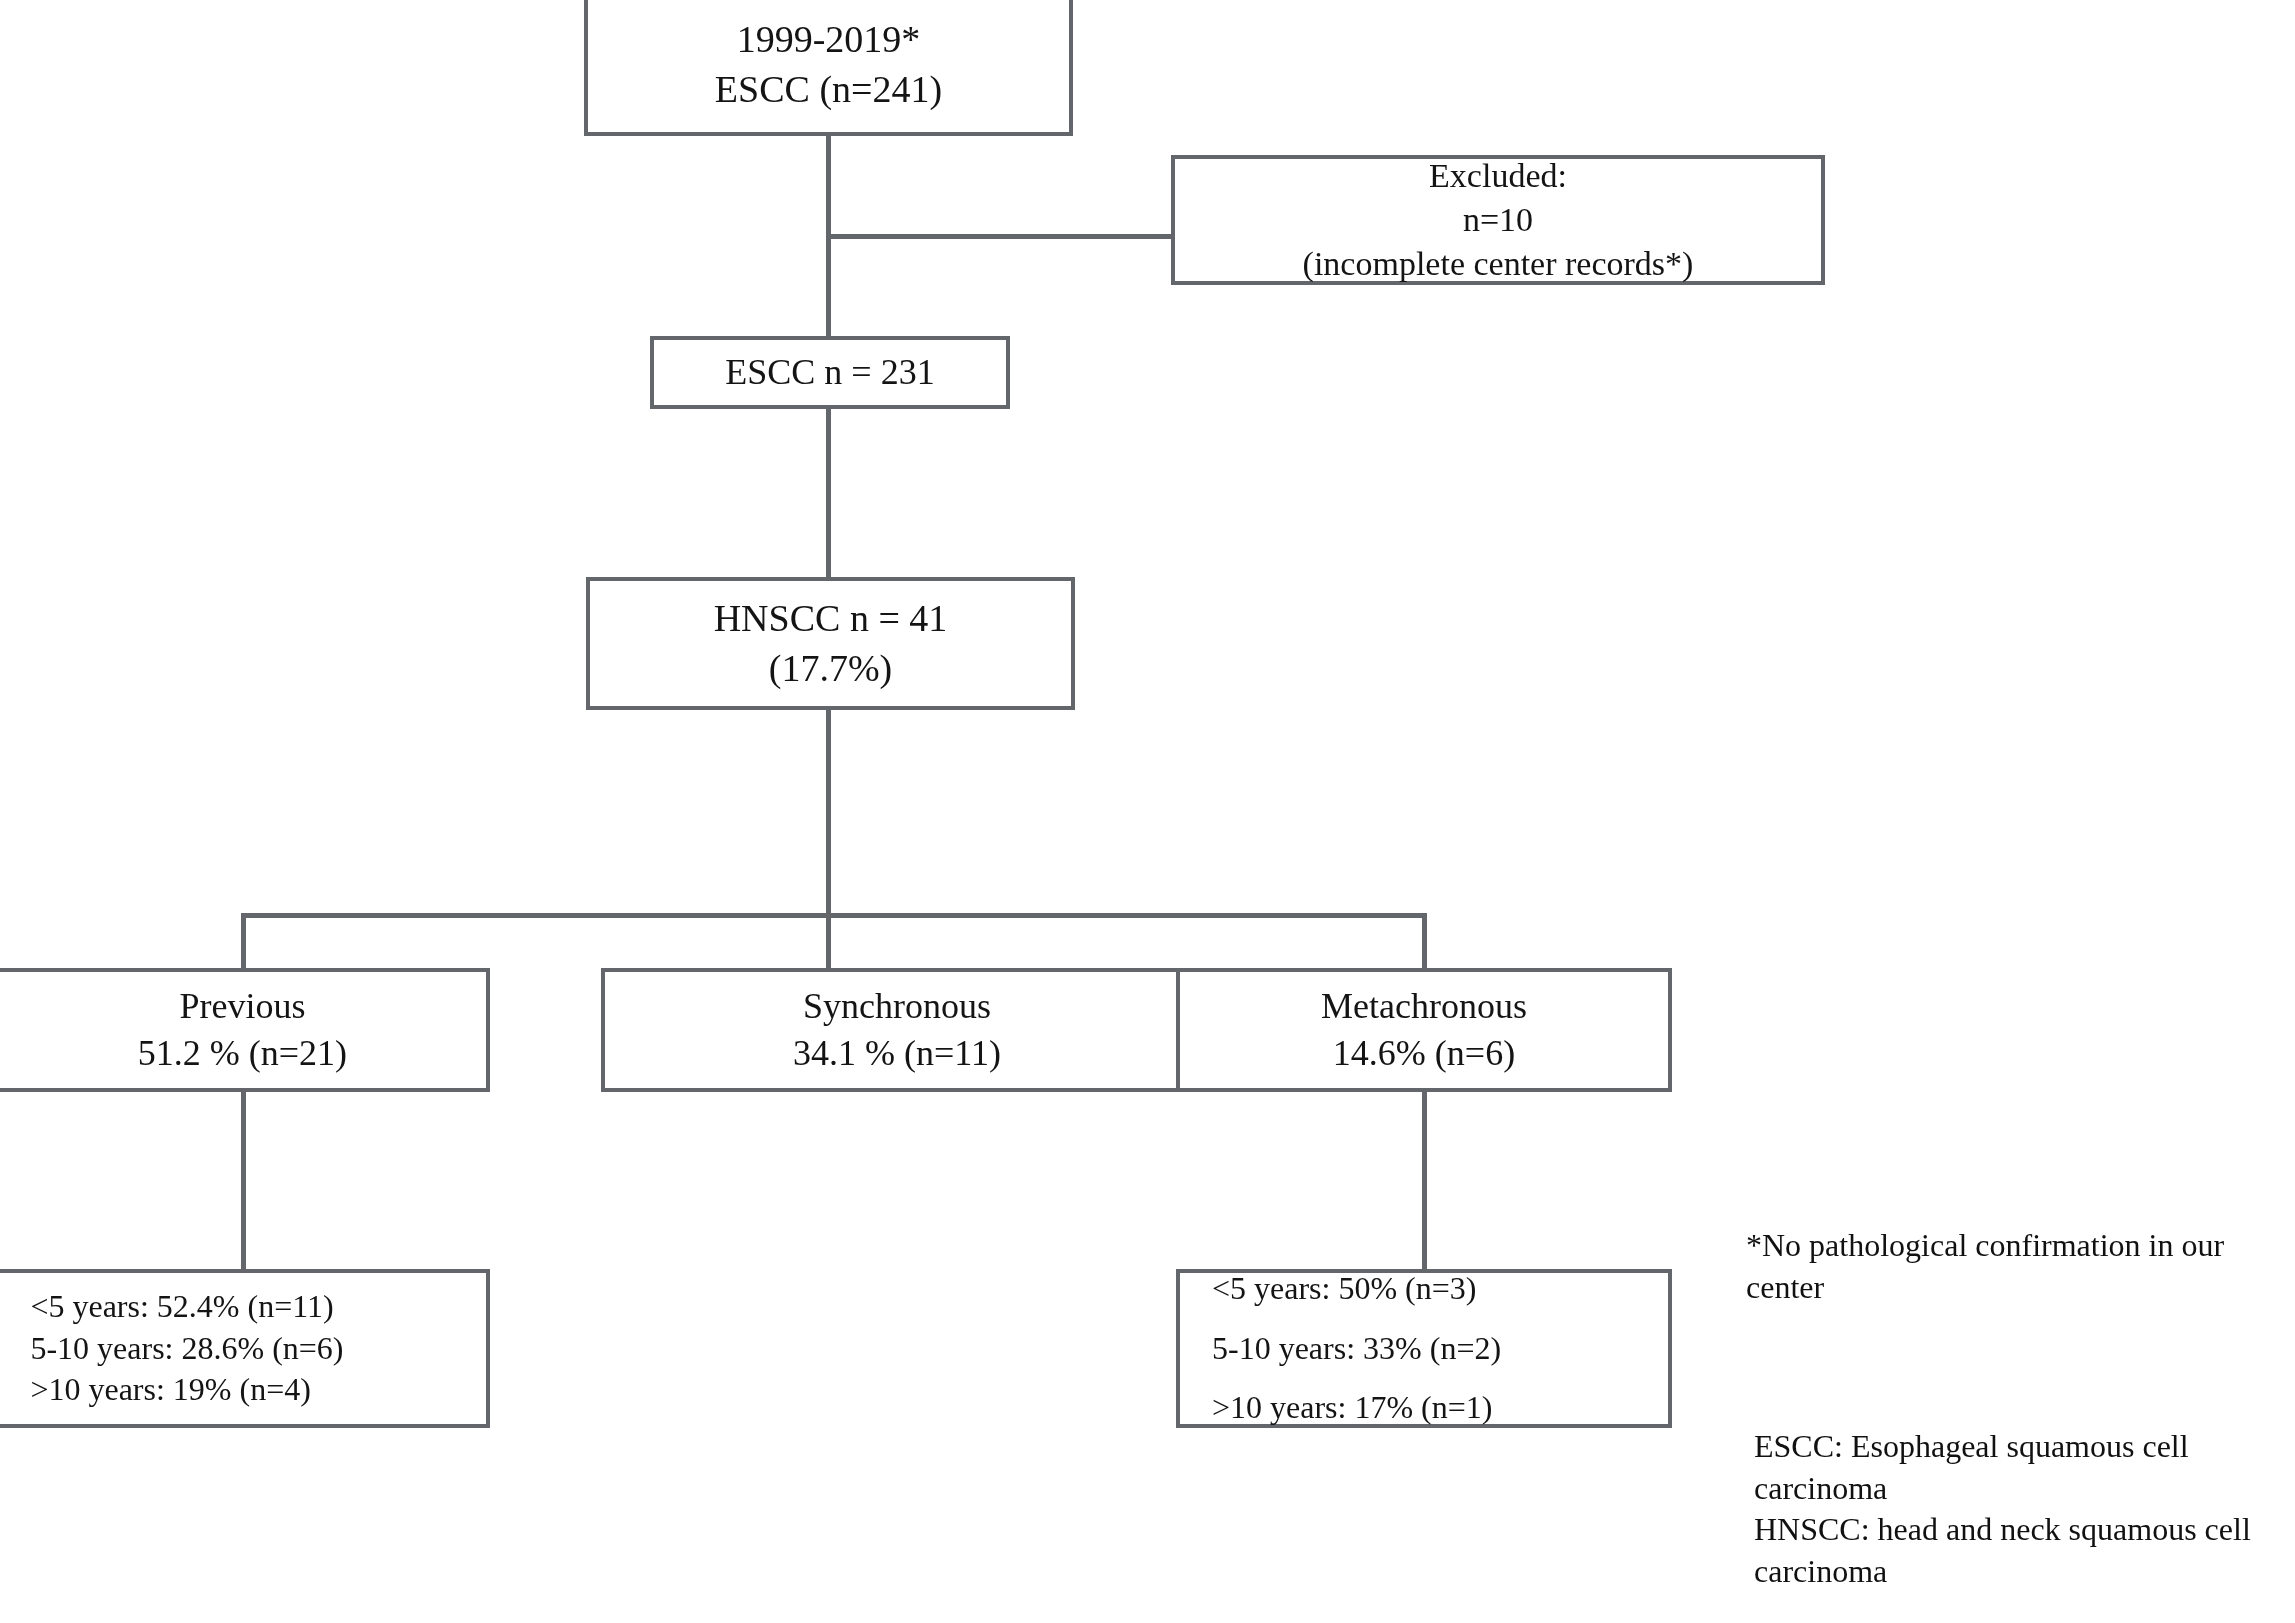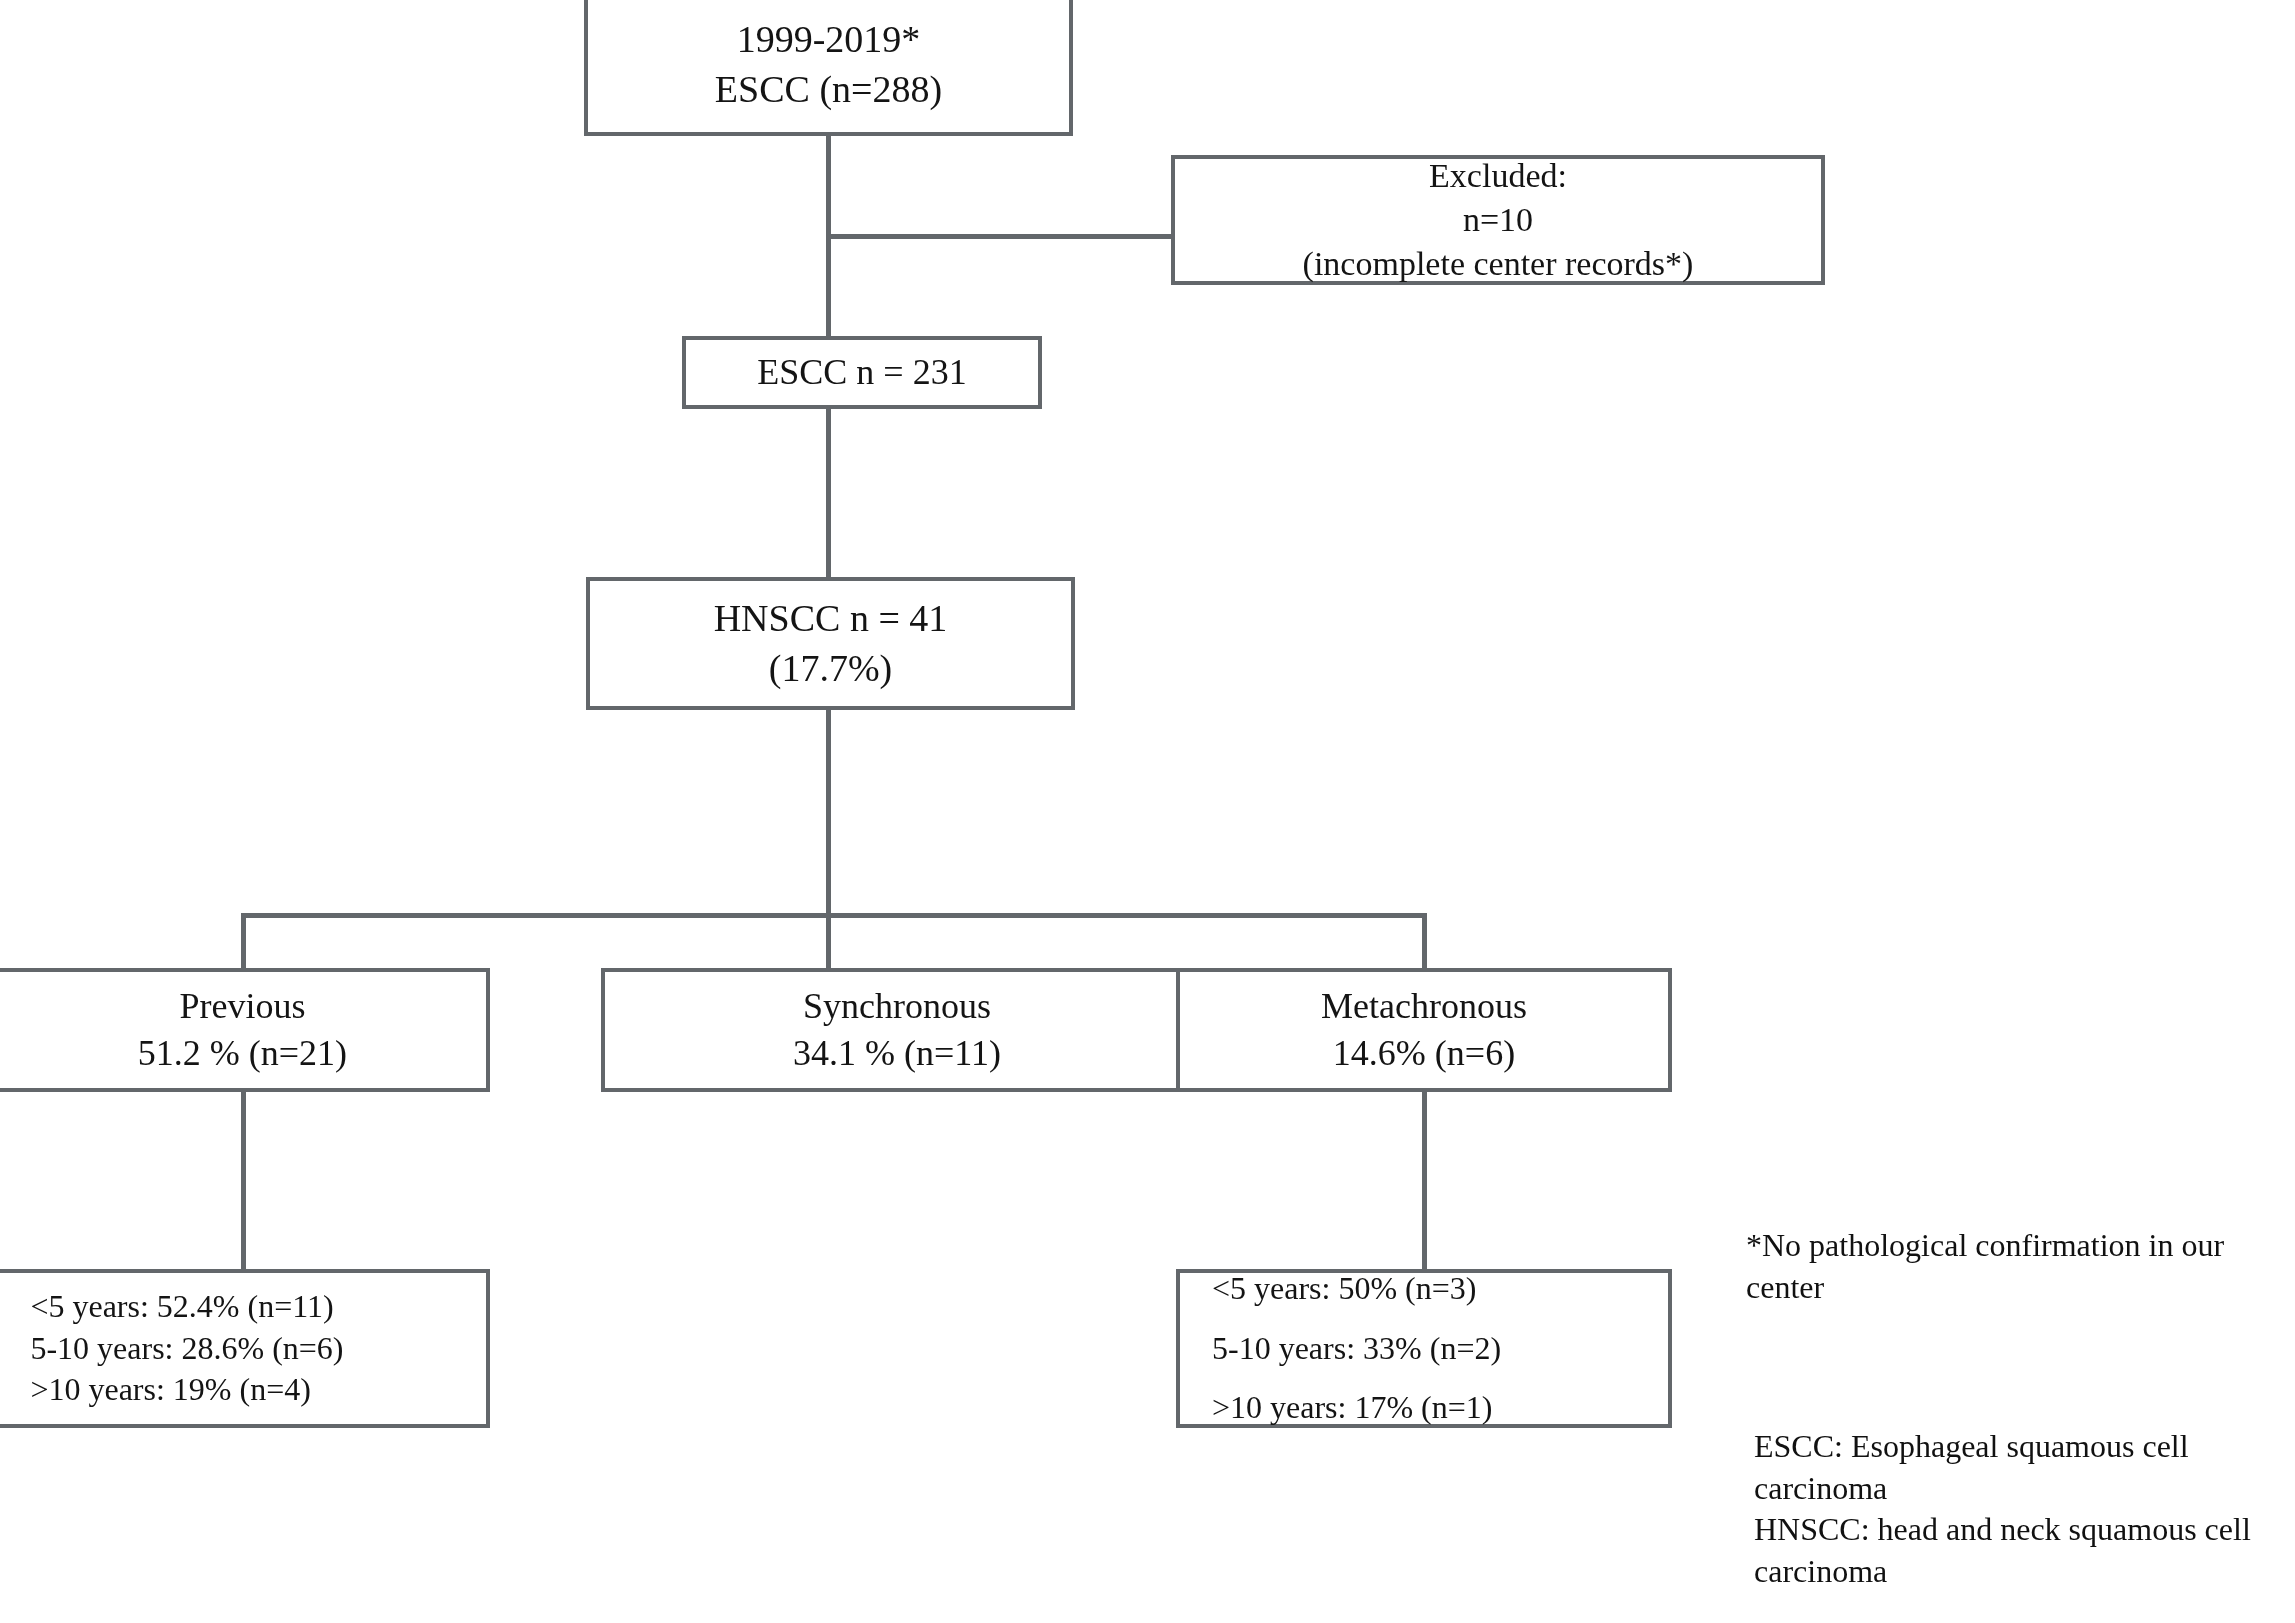--- a/index.html
+++ b/index.html
@@ -32,21 +32,21 @@
     display: block;
     white-space: pre;
   }
   .node.left-align {
     align-items: flex-start;
     padding-left: 32px;
   }
   
   #node-source      { left: 584px;  top: -7px;   width: 489px;  height: 143px;  font-size: 38px; }
   #node-excluded    { left: 1171px; top: 155px;   width: 654px;  height: 130px;  font-size: 34px; }
-  #node-escc        { left: 650px;  top: 336px;   width: 360px;  height: 73px;  font-size: 36px; margin-left: 32px; }
+  #node-escc        { left: 650px;  top: 336px;   width: 360px;  height: 73px;  font-size: 36px; }
   #node-hnscc       { left: 586px;  top: 577px;   width: 489px;  height: 133px;  font-size: 38px; }
   #node-previous    { left: -5.6px;   top: 968px;  width: 496px;  height: 124px;  font-size: 36px; }
   #node-synchronous { left: 601px;  top: 968px;  width: 592px;  height: 124px;  font-size: 36px; text-align: right; }
   #node-metachronous{ left: 1176px; top: 968px;  width: 496px;  height: 124px;  font-size: 36px; }
   #node-prev-detail { left: -5.6px;   top: 1269px;  width: 496px;  height: 159px;  font-size: 32px; }
   #node-meta-detail { left: 1176px; top: 1269px;  width: 496px;  height: 159px;  font-size: 32px; gap: 18px; }
 
   
   .conn {
     position: absolute;
@@ -84,21 +84,21 @@
   <div class="conn v" style="left:241px; top:913px; height:57px;"></div>
   <div class="conn v" style="left:826px; top:913px; height:57px;"></div>
   <div class="conn v" style="left:1422px; top:913px; height:57px;"></div>
 
   <div class="conn v" style="left:241px; top:1090px; height:180px;"></div>
 
   <div class="conn v" style="left:1422px; top:1090px; height:180px;"></div>
 
   <div class="node" id="node-source">
     <span class="line">1999-2019*</span>
-    <span class="line">ESCC (n=288)</span>
+    <span class="line">ESCC (n=241)</span>
   </div>
 
   <div class="node" id="node-excluded">
     <span class="line">Excluded:</span>
     <span class="line">n=10</span>
     <span class="line">(incomplete center records*)</span>
   </div>
 
   <div class="node" id="node-escc">
     <span class="line">ESCC n = 231</span>

